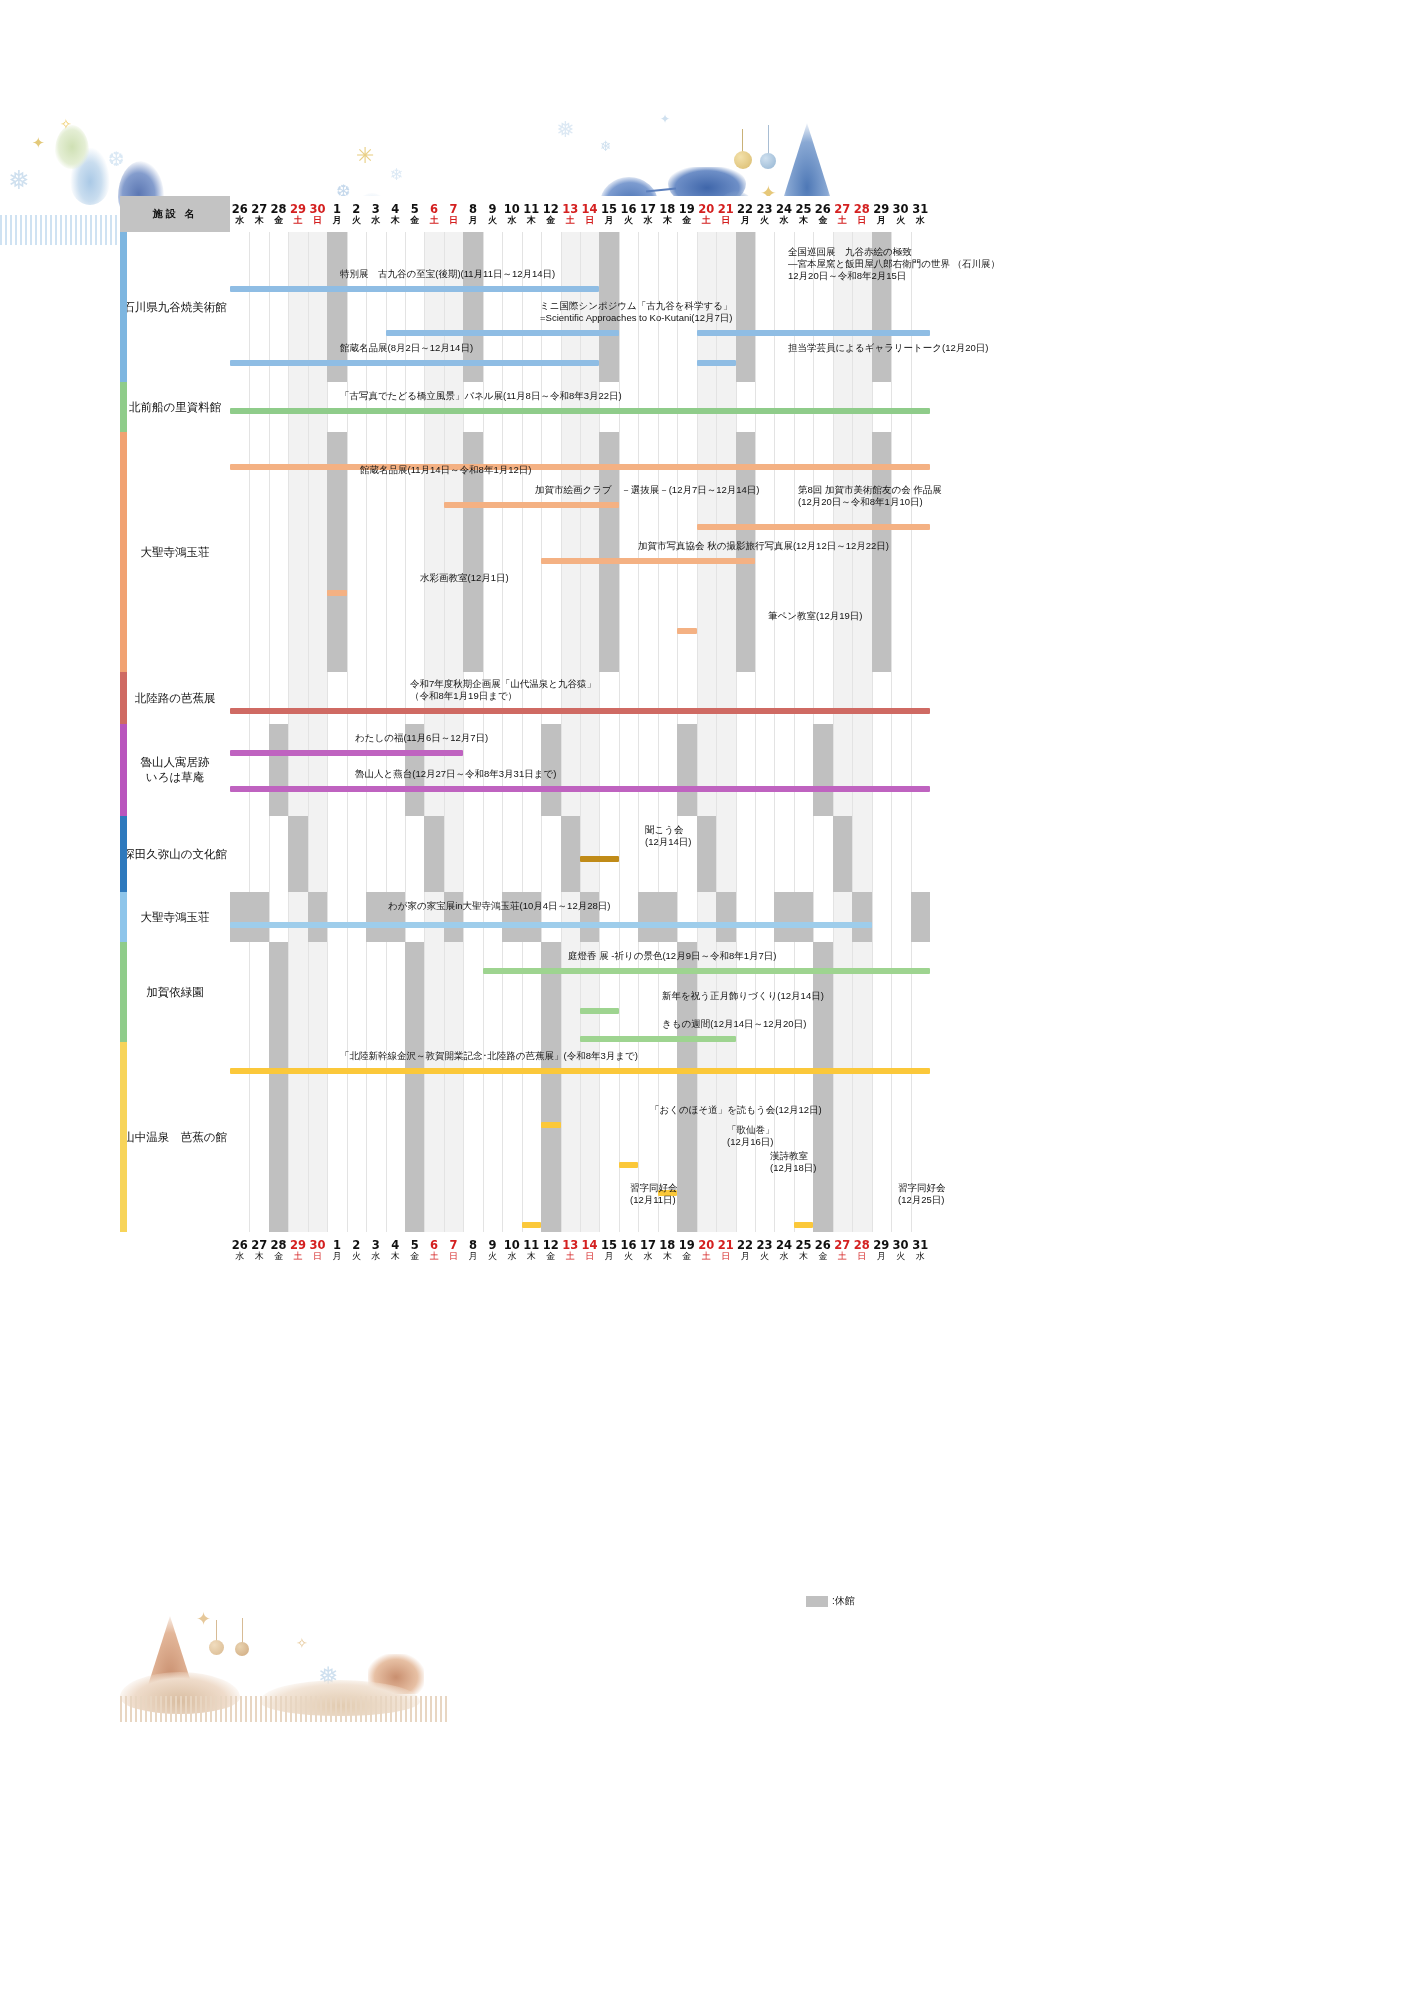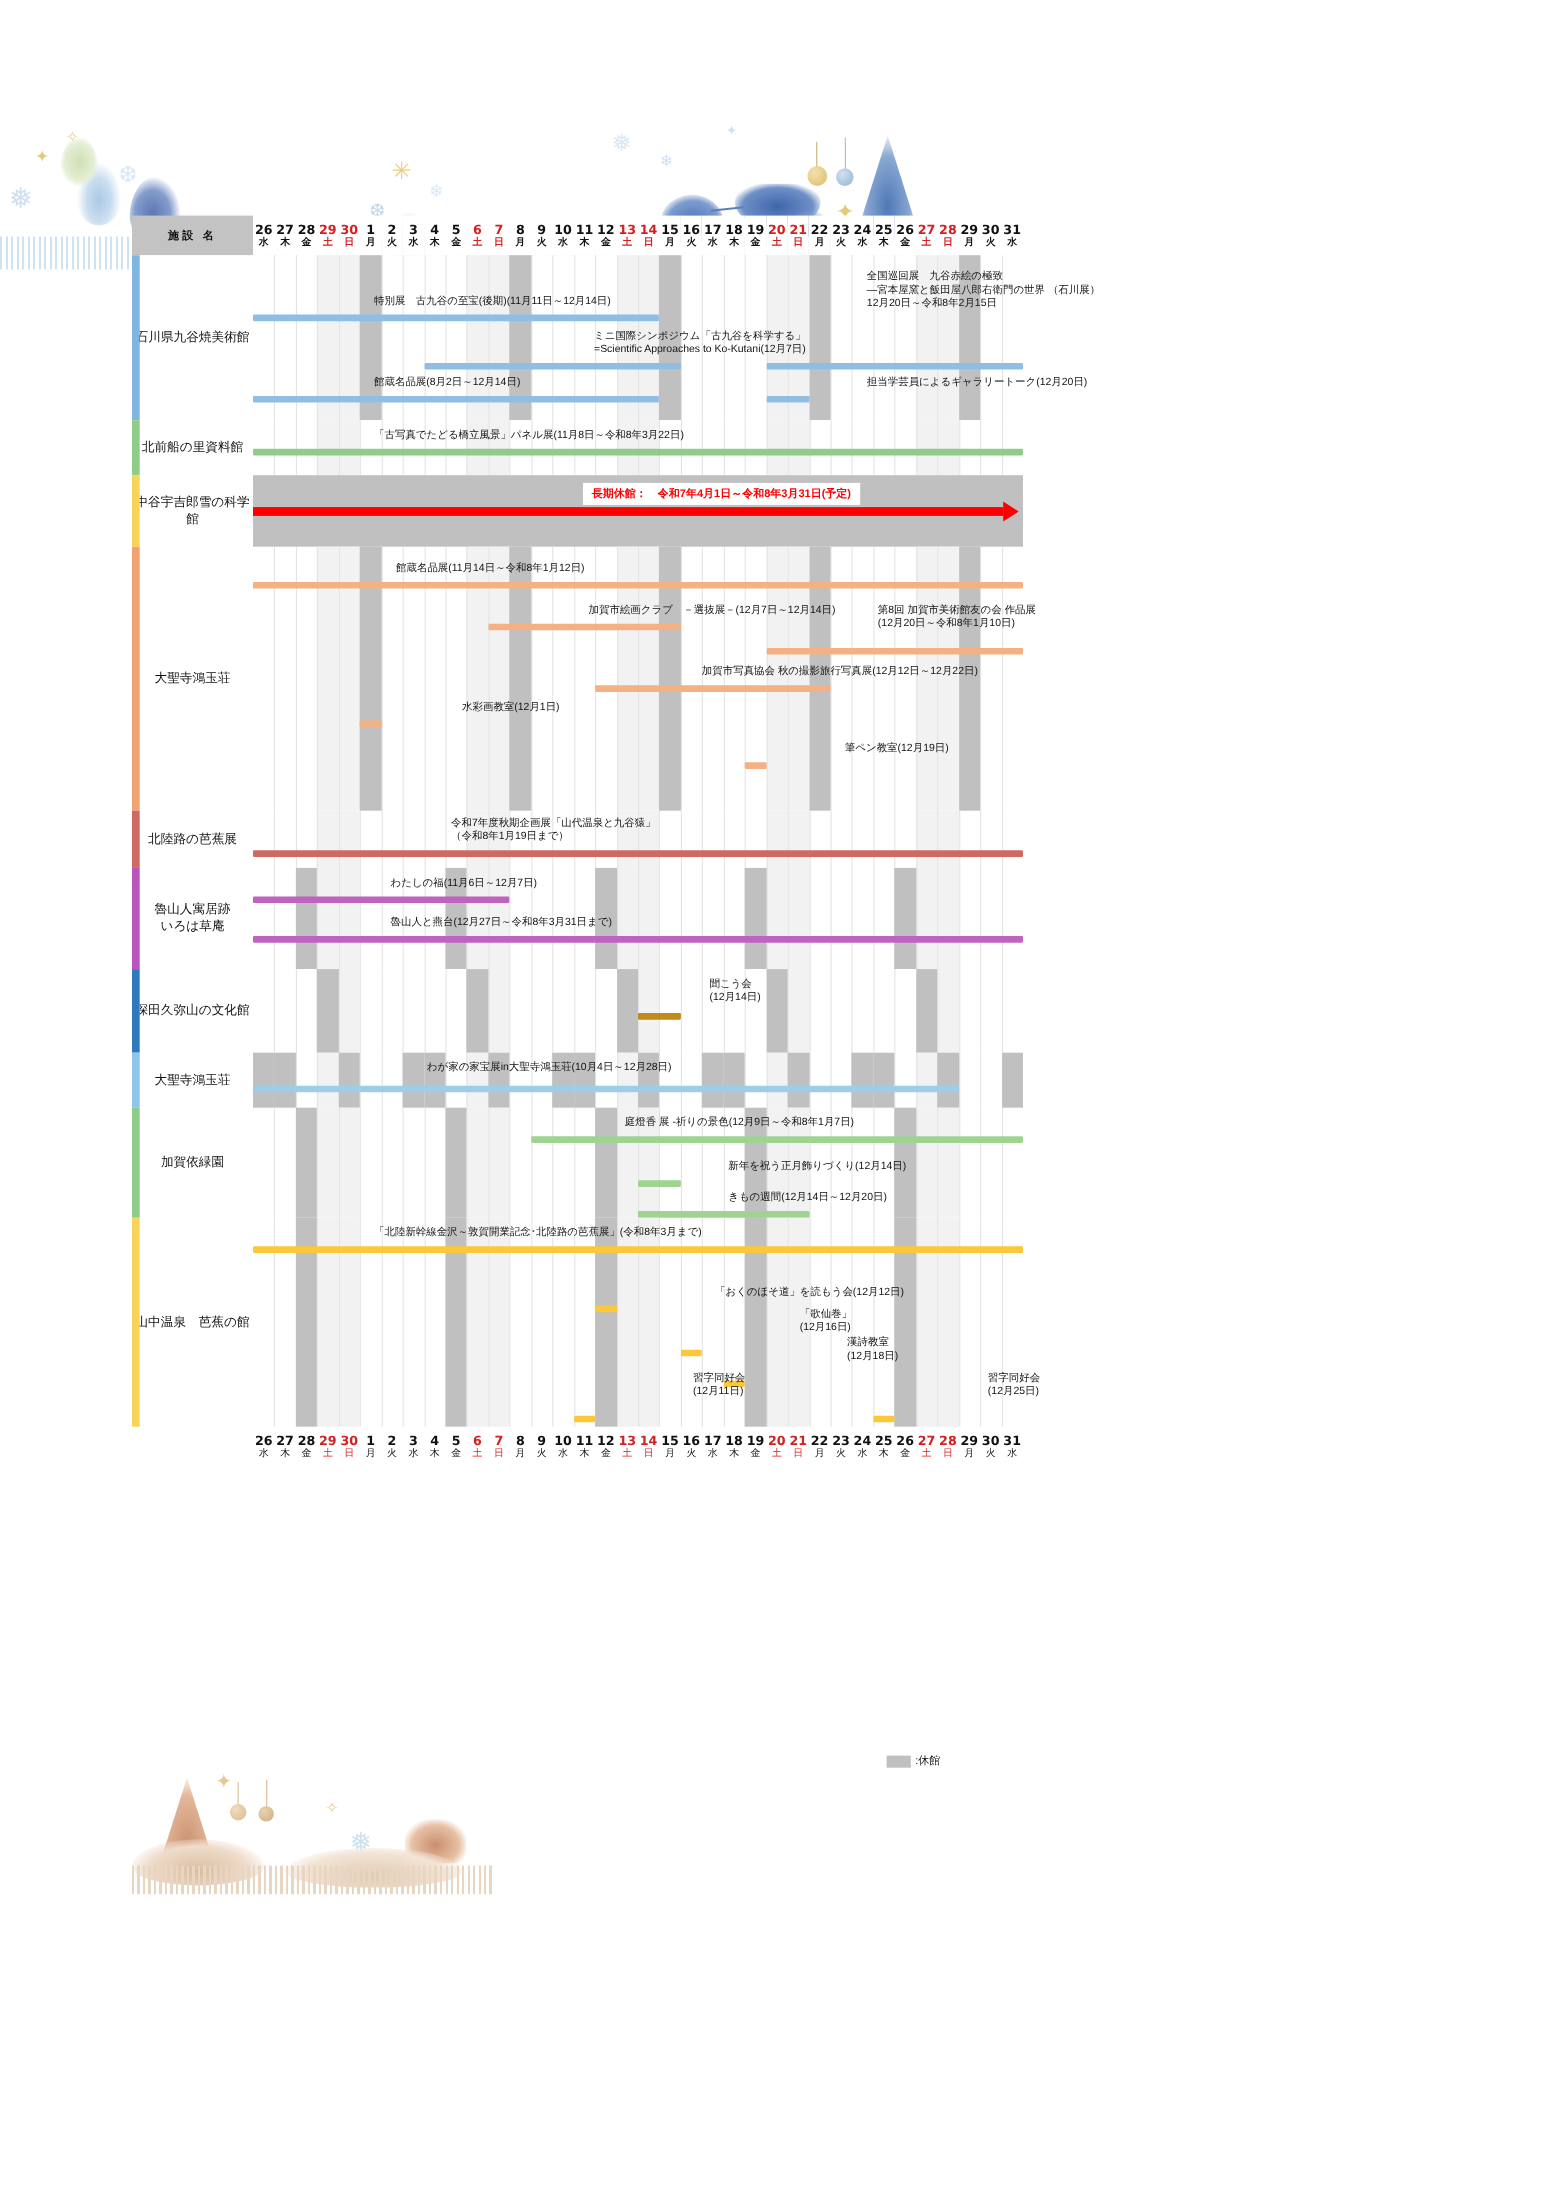--- a/index.html
+++ b/index.html
@@ -422,33 +422,20 @@
               <div class="vline" style="left: 622.222px;"></div>
               <div class="vline" style="left: 641.667px;"></div>
               <div class="vline" style="left: 661.111px;"></div>
               <div class="vline" style="left: 680.556px;"></div>
               <div class="ev-bar" style="left: 0px; width: 700px; top: 26px; background: rgb(143, 204, 138);"></div>
               <div class="ev-label" style="left: 110px; top: 8px;">「古写真でたどる橋立風景」パネル展(11月8日～令和8年3月22日)</div>
             </div>
           </td>
         </tr>
         <tr>
-          <td class="fac-cell" style="height: 65px;">
-            <div class="fac-accent" style="background: rgb(247, 212, 90);"></div>
-            <div>中谷宇吉郎雪の科学館</div>
-          </td>
-          <td class="tl-cell closure-row" colspan="36">
-            <div class="tl" style="height: 65px;">
-              <div class="closure-bar" style="left: 0px; width: 682px; top: 28.5px;"></div>
-              <div class="closure-arrow" style="left: 682px; top: 23.5px;"></div>
-              <div class="closure-label" style="left: 300px; top: 6.5px;">長期休館：　令和7年4月1日～令和8年3月31日(予定)</div>
-            </div>
-          </td>
-        </tr>
-        <tr>
           <td class="fac-cell" style="height: 240px;">
             <div class="fac-accent" style="background: rgb(241, 162, 114);"></div>
             <div>大聖寺鴻玉荘</div>
           </td>
           <td class="tl-cell" colspan="36">
             <div class="tl" style="height: 240px;">
               <div class="weekendtint" style="left: 58.3333px; width: 19.4444px;"></div>
               <div class="weekendtint" style="left: 77.7778px; width: 19.4444px;"></div>
               <div class="weekendtint" style="left: 194.444px; width: 19.4444px;"></div>
               <div class="weekendtint" style="left: 213.889px; width: 19.4444px;"></div>
@@ -492,21 +479,21 @@
               <div class="vline" style="left: 622.222px;"></div>
               <div class="vline" style="left: 641.667px;"></div>
               <div class="vline" style="left: 661.111px;"></div>
               <div class="vline" style="left: 680.556px;"></div>
               <div class="closed" style="left: 97.2222px; width: 19.4444px;"></div>
               <div class="closed" style="left: 233.333px; width: 19.4444px;"></div>
               <div class="closed" style="left: 369.444px; width: 19.4444px;"></div>
               <div class="closed" style="left: 505.556px; width: 19.4444px;"></div>
               <div class="closed" style="left: 641.667px; width: 19.4444px;"></div>
               <div class="ev-bar" style="left: 0px; width: 700px; top: 32px; background: rgb(244, 177, 131);"></div>
-              <div class="ev-label" style="left: 130px; top: 14px;">館蔵名品展(11月14日～令和8年1月12日)</div>
+              <div class="ev-label" style="left: 130px; top: 32px;">館蔵名品展(11月14日～令和8年1月12日)</div>
               <div class="ev-bar" style="left: 213.889px; width: 175px; top: 70px; background: rgb(244, 177, 131);"></div>
               <div class="ev-label" style="left: 305px; top: 52px;">加賀市絵画クラブ　－選抜展－(12月7日～12月14日)</div>
               <div class="ev-bar" style="left: 466.667px; width: 233.333px; top: 92px; background: rgb(244, 177, 131);"></div>
               <div class="ev-label" style="left: 568px; top: 52px;">第8回 加賀市美術館友の会 作品展<br>(12月20日～令和8年1月10日)</div>
               <div class="ev-bar" style="left: 311.111px; width: 213.889px; top: 126px; background: rgb(244, 177, 131);"></div>
               <div class="ev-label" style="left: 408px; top: 108px;">加賀市写真協会 秋の撮影旅行写真展(12月12日～12月22日)</div>
               <div class="ev-bar" style="left: 97.2222px; width: 19.4444px; top: 158px; background: rgb(244, 177, 131);"></div>
               <div class="ev-label" style="left: 190px; top: 140px;">水彩画教室(12月1日)</div>
               <div class="ev-bar" style="left: 447.222px; width: 19.4444px; top: 196px; background: rgb(244, 177, 131);"></div>
               <div class="ev-label" style="left: 538px; top: 178px;">筆ペン教室(12月19日)</div>

